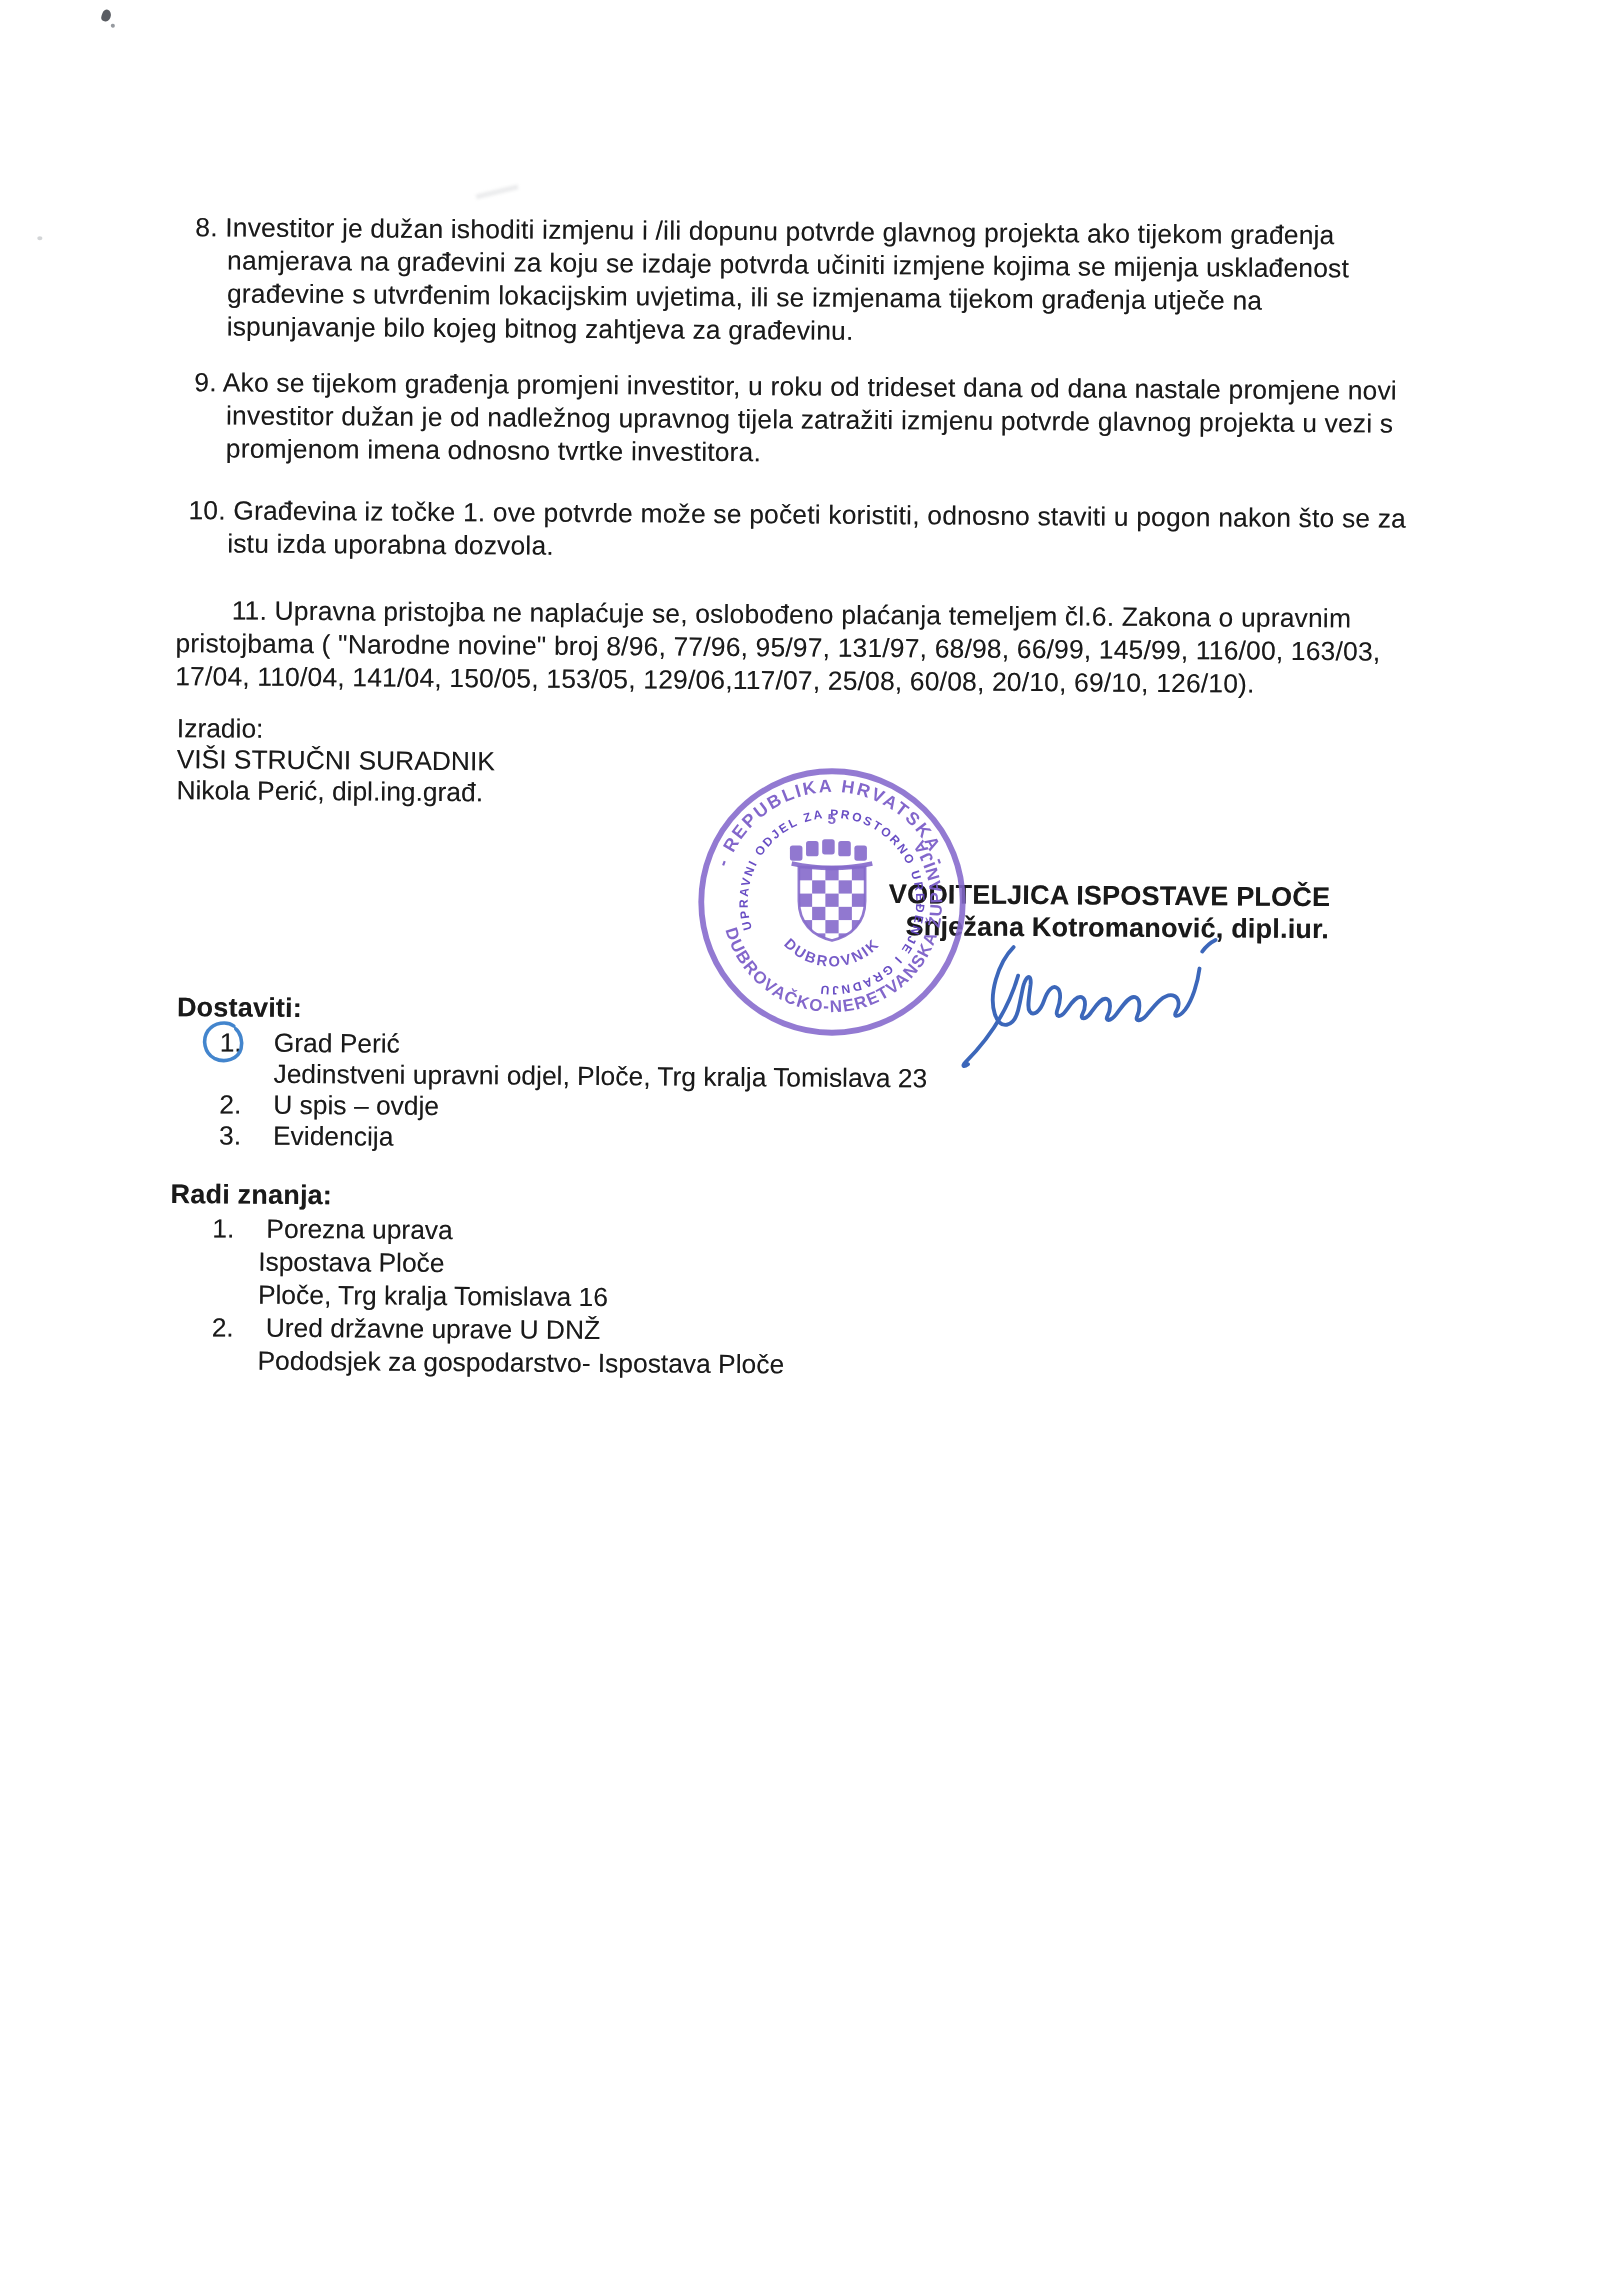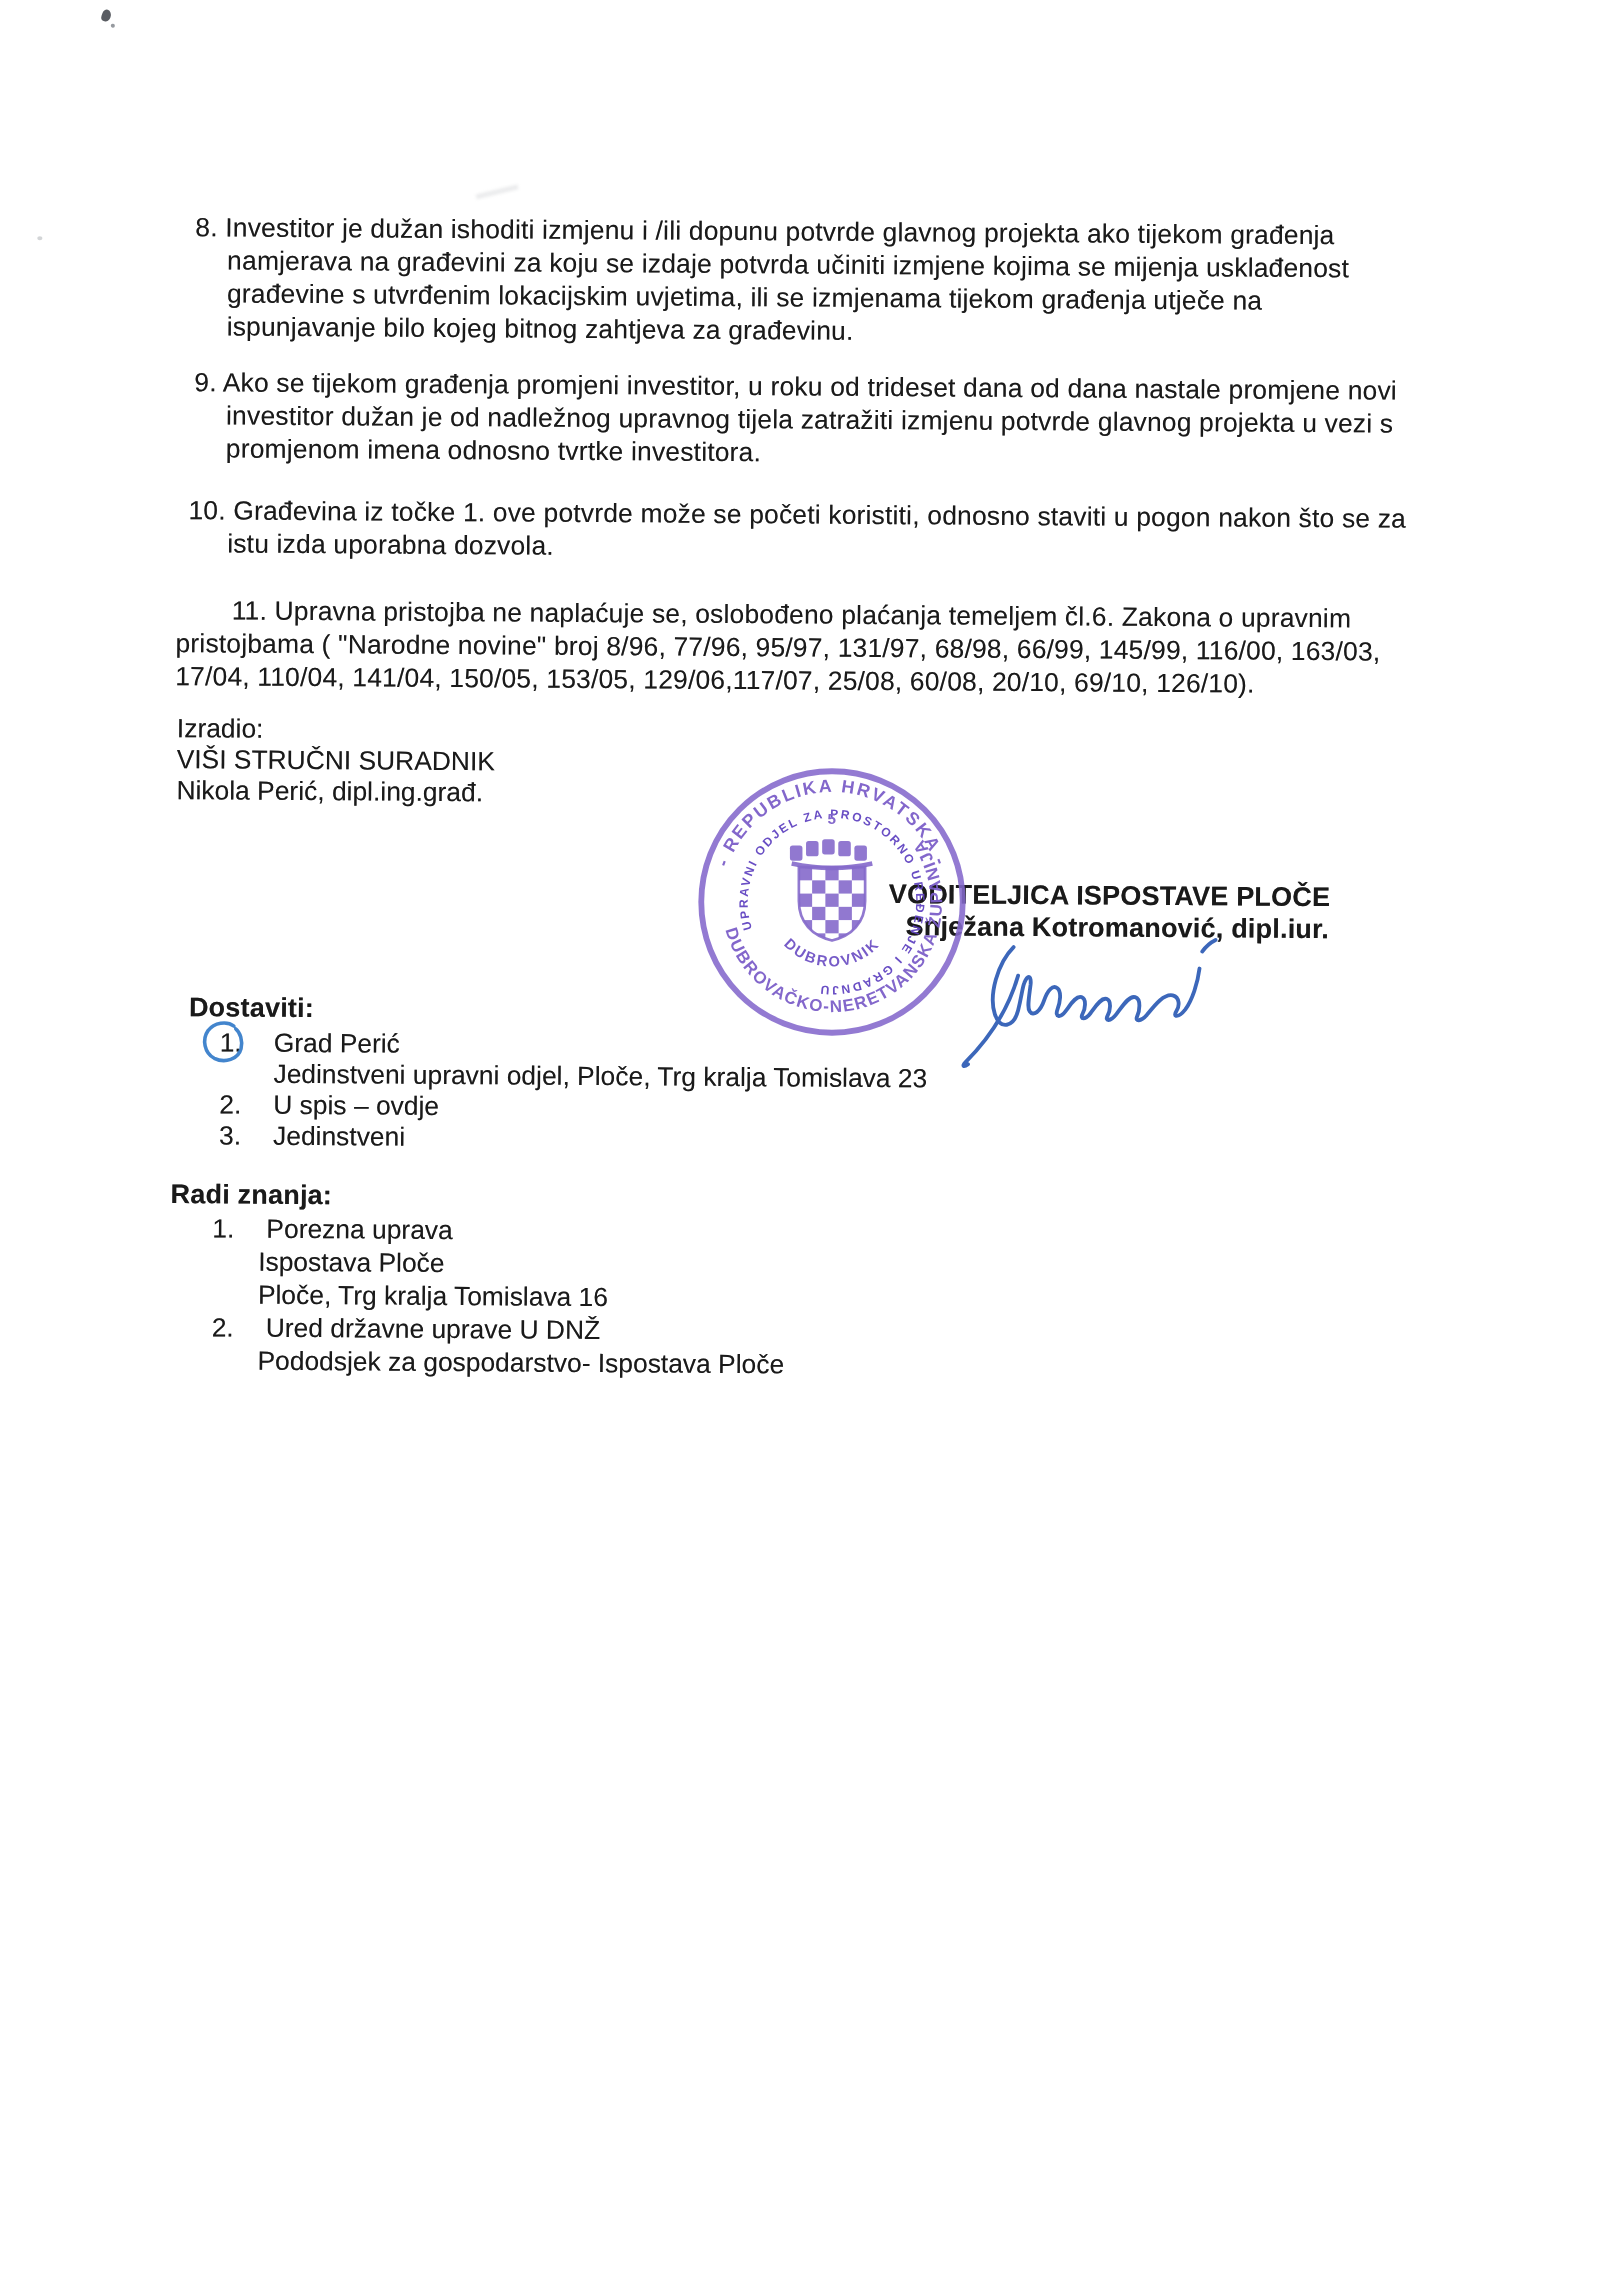--- a/index.html
+++ b/index.html
@@ -83,37 +83,37 @@
 
     <div class="blk" style="left:166px;top:712px">
       <div>Izradio:</div>
       <div>VIŠI STRUČNI SURADNIK</div>
       <div>Nikola Perić, dipl.ing.građ.</div>
     </div>
 
     <div class="sigline" style="left:879px;top:873px">VODITELJICA ISPOSTAVE PLOČE</div>
     <div class="sigline" style="left:896px;top:905px">Snježana Kotromanović, dipl.iur.</div>
 
-    <div class="heading" style="left:180px;top:991px">Dostaviti:</div>
+    <div class="heading" style="left:168px;top:991px">Dostaviti:</div>
 
     <div class="dlist">
       <div class="row">
         <span class="num">1.</span>
         <span>Grad Perić</span>
       </div>
       <div class="row">
         <span>Jedinstveni upravni odjel, Ploče, Trg kralja Tomislava 23</span>
       </div>
       <div class="row">
         <span class="num">2.</span>
         <span>U spis – ovdje</span>
       </div>
       <div class="row">
         <span class="num">3.</span>
-        <span>Jedinstveni</span>
+        <span>Evidencija</span>
       </div>
     </div>
 
     <div class="heading" style="left:163px;top:1178px">Radi znanja:</div>
 
     <div class="rlist">
       <div class="row">
         <span class="num">1.</span>
         <span>Porezna uprava</span>
       </div>

